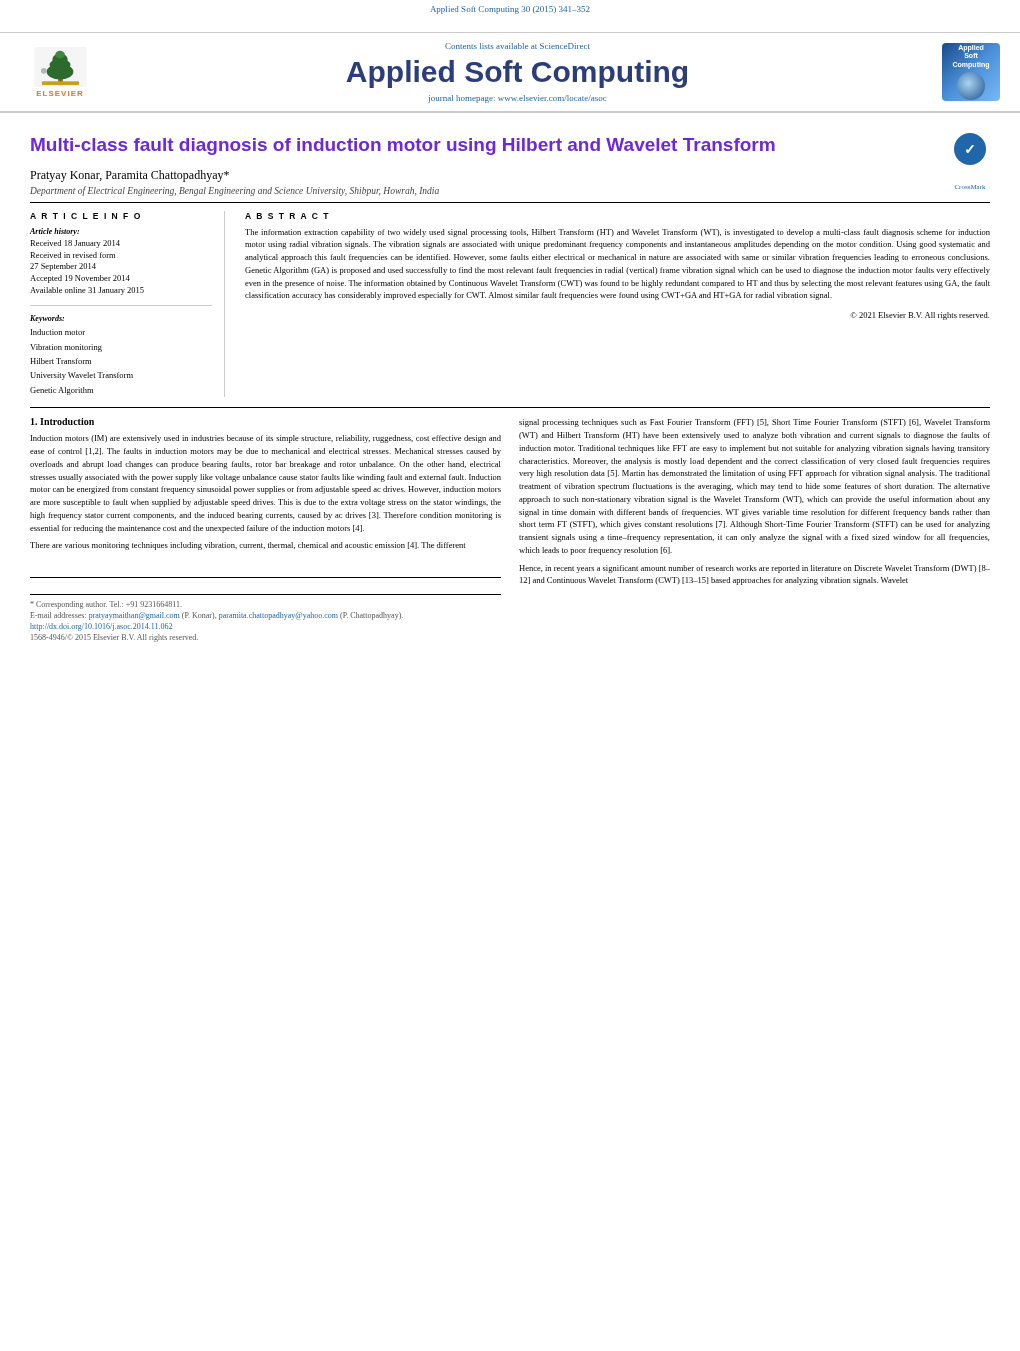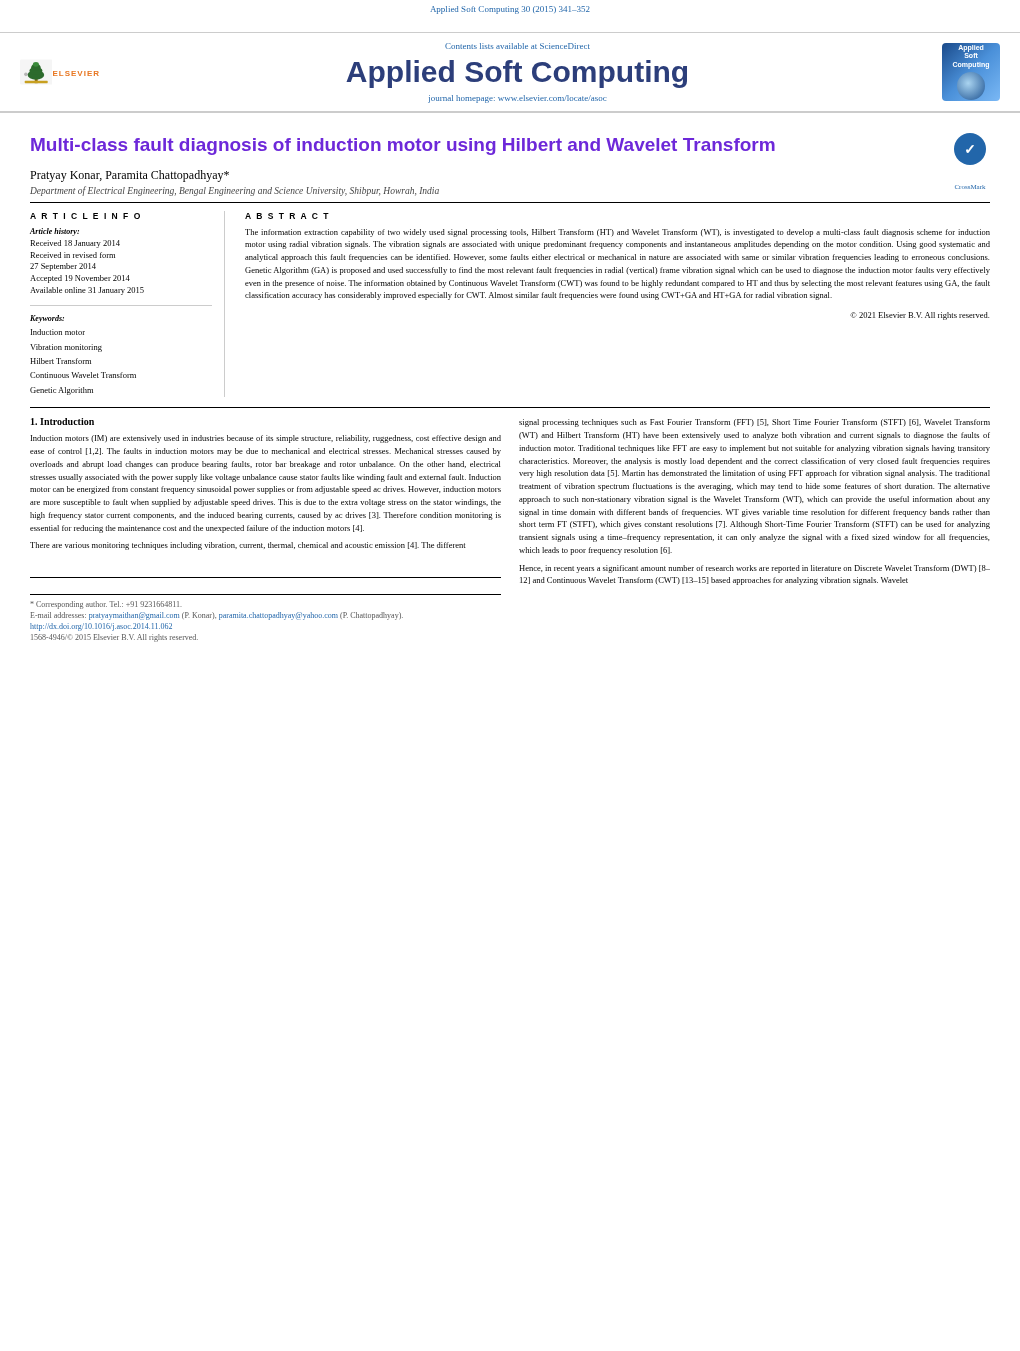--- a/index.html
+++ b/index.html
@@ -78,21 +78,21 @@
       font-size: 7px;
       font-weight: bold;
       font-family: Arial, sans-serif;
       text-align: center;
       line-height: 1.2;
     }
 
     
     .elsevier-img {
       display: flex;
-      flex-direction: row;
+      flex-direction: column;
       align-items: center;
     }
     .elsevier-tree {
       width: 55px;
       height: 40px;
     }
     .elsevier-text {
       font-size: 8px;
       font-weight: bold;
       color: #e87722;
@@ -354,21 +354,21 @@
         <div class="info-text">Received in revised form</div>
         <div class="info-text">27 September 2014</div>
         <div class="info-text">Accepted 19 November 2014</div>
         <div class="info-text">Available online 31 January 2015</div>
         <hr class="info-divider">
         <div class="info-subsection-title">Keywords:</div>
         <div class="keywords-list">
           <div>Induction motor</div>
           <div>Vibration monitoring</div>
           <div>Hilbert Transform</div>
-          <div>Continuous Wavelet Transform</div>
+          <div>University Wavelet Transform</div>
           <div>Genetic Algorithm</div>
         </div>
       </div>
 
       <div class="abstract-col">
         <div class="abstract-title">A B S T R A C T</div>
         <div class="abstract-text">The information extraction capability of two widely used signal processing tools, Hilbert Transform (HT) and Wavelet Transform (WT), is investigated to develop a multi-class fault diagnosis scheme for induction motor using radial vibration signals. The vibration signals are associated with unique predominant frequency components and instantaneous amplitudes depending on the motor condition. Using good systematic and analytical approach this fault frequencies can be identified. However, some faults either electrical or mechanical in nature are associated with same or similar vibration frequencies leading to erroneous conclusions. Genetic Algorithm (GA) is proposed and used successfully to find the most relevant fault frequencies in radial (vertical) frame vibration signal which can be used to diagnose the induction motor faults very effectively even in the presence of noise. The information obtained by Continuous Wavelet Transform (CWT) was found to be highly redundant compared to HT and thus by selecting the most relevant features using GA, the fault classification accuracy has considerably improved especially for CWT. Almost similar fault frequencies were found using CWT+GA and HT+GA for radial vibration signal.</div>
         <div class="abstract-copyright">© 2021 Elsevier B.V. All rights reserved.</div>
       </div>
     </div>

